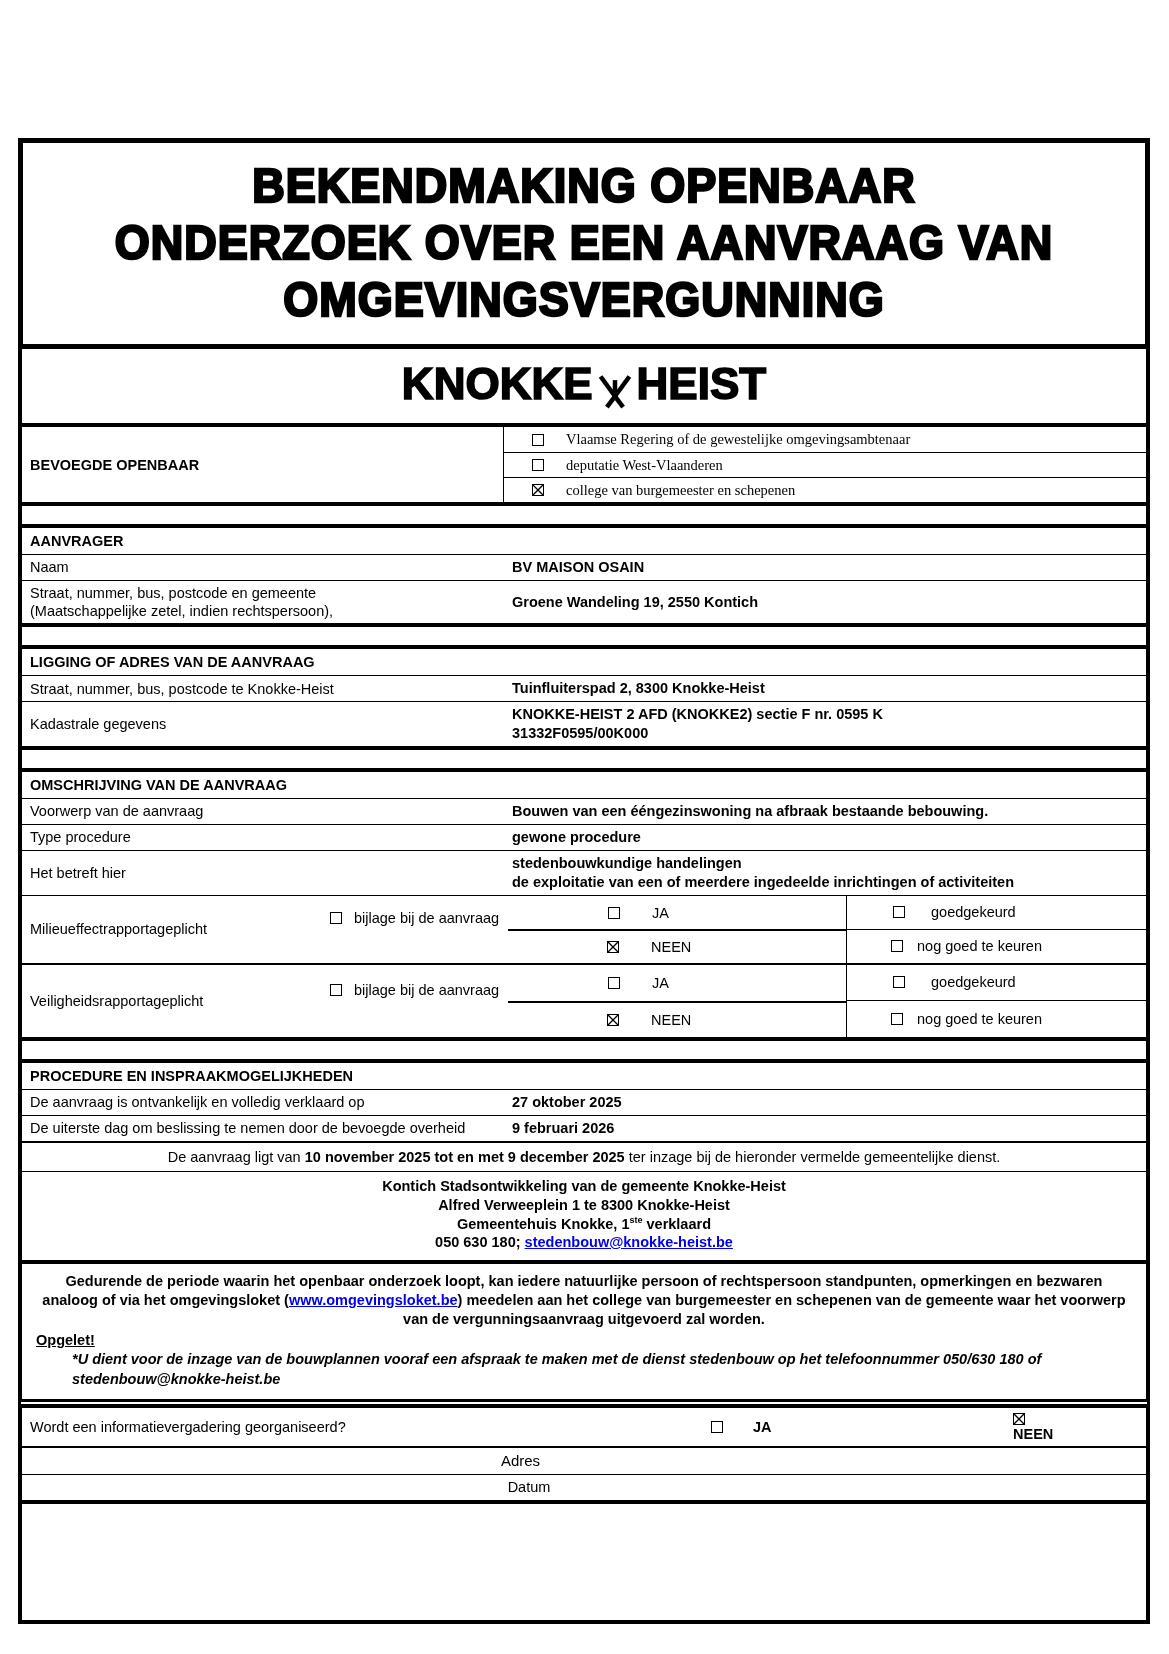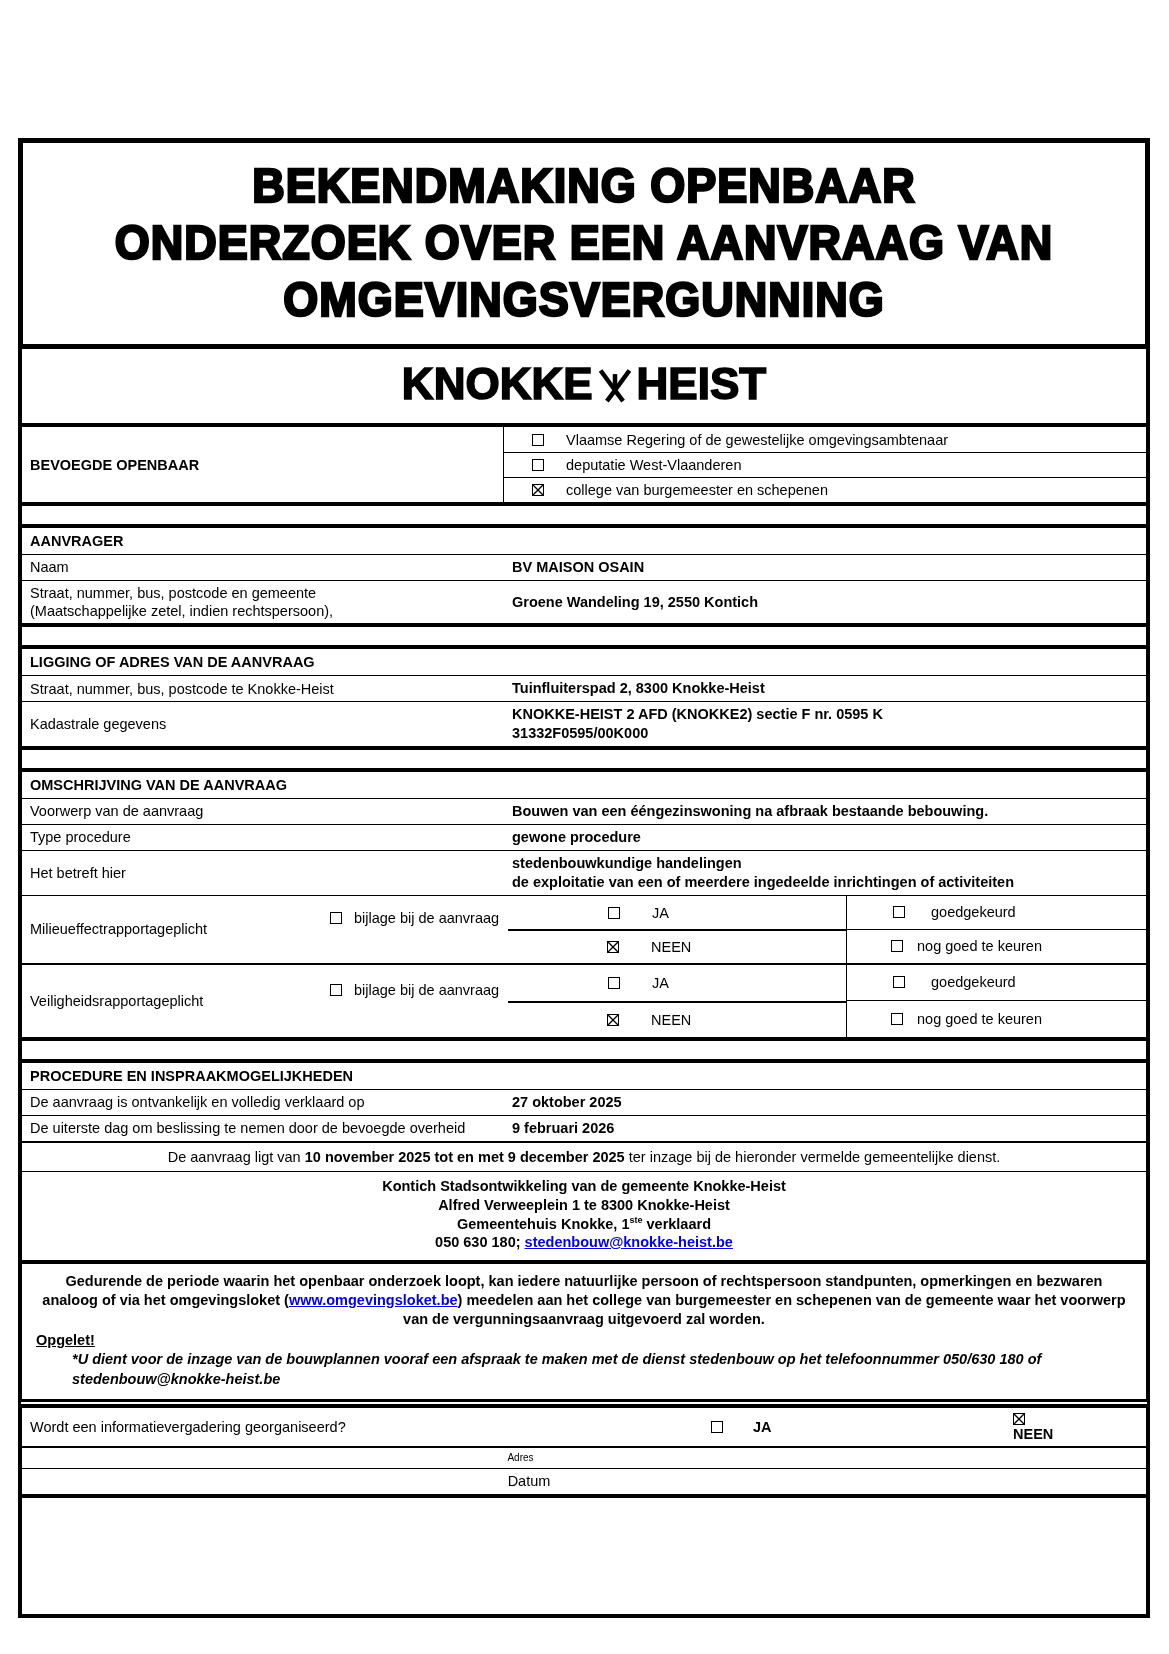--- a/index.html
+++ b/index.html
@@ -16,21 +16,21 @@
   .sep-thin { border:3px solid #000; height:9px; margin-top:-4px; background:#fff; }
 
   
   .title-box { padding:14px 6px 16px 6px; text-align:center; }
   .title-line {
     font-weight:bold; font-size:45px; line-height:57px; letter-spacing:1px;
     -webkit-text-stroke:2.4px #000; transform:scaleY(1.08); white-space:nowrap;
   }
   .logo-box { padding:10px 0 14px 0; text-align:center; }
   .logo {
-    display:inline-flex; align-items:flex-start; gap:2px;
+    display:inline-flex; align-items:flex-end; gap:2px;
     font-weight:bold; font-size:44px; letter-spacing:0px; -webkit-text-stroke:1.6px #000;
   }
   .logo svg { margin:6px 2px 0 2px; }
 
   
   .sec-header { font-weight:bold; font-size:14.5px; padding:5px 8px; min-height:26px; display:flex; align-items:center; }
   .row { display:flex; border-top:1px solid #000; font-size:14.5px; min-height:26px; align-items:center; }
   .lbl { width:482px; flex:none; padding:3px 8px; line-height:1.25; }
   .val { flex:1; padding:3px 8px; font-weight:bold; line-height:1.3; }
 
@@ -42,21 +42,21 @@
   .cb.checked {
     background-image:
       linear-gradient(to top right, transparent calc(50% - 1.3px), #000 50%, transparent calc(50% + 1.3px)),
       linear-gradient(to bottom right, transparent calc(50% - 1.3px), #000 50%, transparent calc(50% + 1.3px));
   }
 
   
   .bev { display:flex; font-size:14.5px; }
   .bev-label { width:482px; flex:none; display:flex; align-items:center; padding:0 8px; font-weight:bold; border-right:1px solid #000; }
   .bev-opts { flex:1; }
-  .bev-opt { display:flex; align-items:center; min-height:25px; padding-left:28px; gap:22px; }
+  .bev-opt { display:flex; align-items:center; min-height:25px; padding-left:28px; gap:22px;font-family:Liberation Serif, serif; }
   .bev-opt + .bev-opt { border-top:1px solid #000; }
 
   
   .rap-row { display:flex; border-top:1px solid #000; font-size:14.5px; min-height:68px; }
   .rap-row.second { border-top-width:2px; min-height:74px; }
   .rap-label { width:298px; flex:none; display:flex; align-items:center; padding:4px 8px; }
   .rap-mid { flex:1; display:flex; flex-direction:column; }
   .rap-top { flex:1.15; display:flex; }
   .rap-bijlage { width:188px; flex:none; display:flex; align-items:flex-end; gap:12px; padding:0 4px 5px 10px; }
   .rap-bijlage .cb { margin-bottom:2px; }
@@ -74,21 +74,21 @@
   .bezwaar { padding:8px 14px 10px 14px; font-size:14.5px; line-height:1.32; }
   .bezwaar .para { font-weight:bold; text-align:center; }
   .opgelet { font-weight:bold; text-decoration:underline; margin-top:2px; }
   .note { font-weight:bold; font-style:italic; line-height:1.35;margin-left:36px; }
 
   
   .verg-row { display:grid; grid-template-columns:689px 276px 1fr; font-size:14.5px; min-height:40px; border-bottom:2px solid #000; }
   .verg-label { display:flex; align-items:center; padding:0 8px; }
   .verg-ja { display:flex; align-items:center; gap:30px; font-weight:bold; }
   .verg-neen { display:flex; flex-direction:column; justify-content:center; align-items:flex-start; padding-left:26px; gap:1px; font-weight:bold; }
-  .adres-row { text-align:center; font-size:10px; padding:4px 17px 5px 0; border-bottom:1px solid #000; }
+  .adres-row { text-align:center; font-size:15px; padding:4px 17px 5px 0; border-bottom:1px solid #000; }
   .adres-row .inner, .datum-row .inner { display:inline-block; margin-right:110px; }
   .datum-row { text-align:center; font-size:14.5px; padding:4px 0 5px 0; }
 
   .empty-box { height:124px; }
 </style>
 </head>
 <body>
 
 <div class="form">
 

